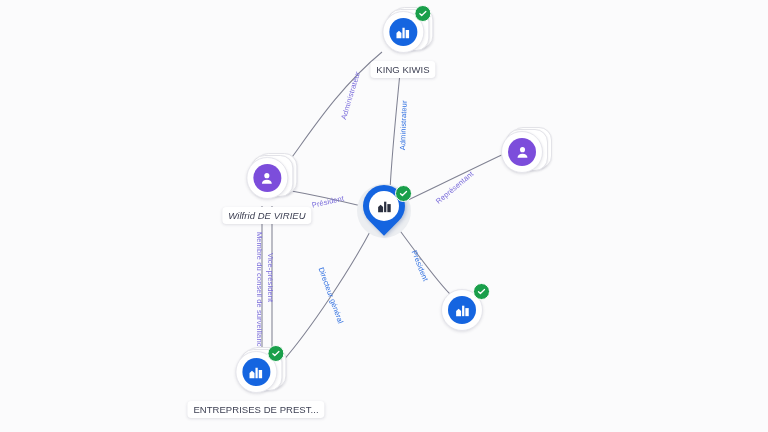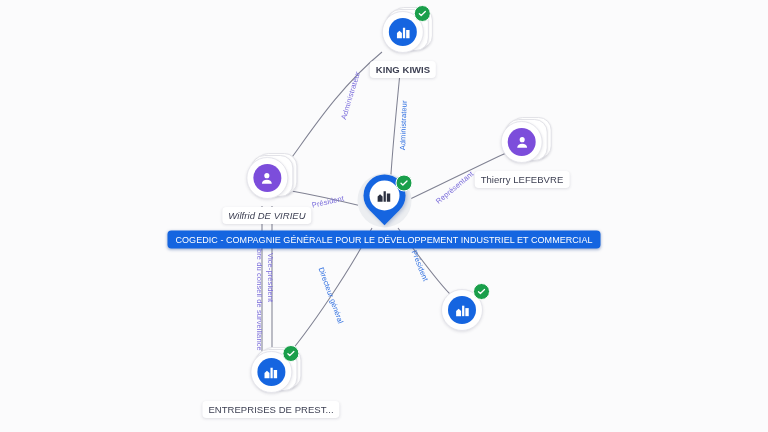--- a/index.html
+++ b/index.html
@@ -205,23 +205,22 @@
                 <rect fill="#2b3040" x="5" y="14" width="3" height="3" opacity="0.0"></rect>
               </svg>
             </div>
           </div>
           <span class="badge-check">
             <svg width="9" height="9" viewBox="0 0 24 24">
               <path d="M4 12.5l5 5L20 6.5" stroke="#ffffff" stroke-width="3.4" fill="none" stroke-linecap="round" stroke-linejoin="round"></path>
             </svg>
           </span>
         </div>
-        <div class="node-label selected">COGEDIC - COMPAGNIE GÉNÉRALE POUR LE DÉVELOPPEMENT INDUSTRIEL ET COMMERCIAL</div>
-      </div>
-      <div class="node" style="left: 403px; top: 42px; font-weight: bold;">
+      </div>
+      <div class="node" style="left: 403px; top: 42px;">
         <div class="node-art">
           <div class="stack-card stack-1"></div>
           <div class="stack-card stack-2"></div>
           <div class="disc">
             <div class="inner-circle inner-company">
               <svg width="17" height="17" viewBox="0 0 24 24">
                 <path fill="#ffffff" d="M3 20h7v-7.2L6.5 9.6 3 12.8z"></path>
                 <path fill="#ffffff" d="M11.4 20h3.2V5.2h-3.2z"></path>
                 <path fill="#ffffff" d="M16 20h4.8V8.6H16z"></path>
                 <rect fill="#ffffff" x="5" y="14" width="3" height="3" opacity="0.0"></rect>
@@ -242,21 +241,20 @@
           <div class="stack-card stack-2"></div>
           <div class="disc">
             <div class="inner-circle inner-person">
               <svg width="17" height="17" viewBox="0 0 24 24">
                 <circle cx="12" cy="8" r="3.6" fill="#ffffff"></circle>
                 <path fill="#ffffff" d="M5 19.5c0-3.6 3.2-5.6 7-5.6s7 2 7 5.6z"></path>
               </svg>
             </div>
           </div>
         </div>
-        <div class="node-label">Thierry LEFEBVRE</div>
       </div>
       <div class="node" style="left: 267px; top: 188px; font-style: italic;">
         <div class="node-art">
           <div class="stack-card stack-1"></div>
           <div class="stack-card stack-2"></div>
           <div class="disc">
             <div class="inner-circle inner-person">
               <svg width="17" height="17" viewBox="0 0 24 24">
                 <circle cx="12" cy="8" r="3.6" fill="#ffffff"></circle>
                 <path fill="#ffffff" d="M5 19.5c0-3.6 3.2-5.6 7-5.6s7 2 7 5.6z"></path>
@@ -278,21 +276,21 @@
               </svg>
             </div>
           </div>
           <span class="badge-check">
             <svg width="9" height="9" viewBox="0 0 24 24">
               <path d="M4 12.5l5 5L20 6.5" stroke="#ffffff" stroke-width="3.4" fill="none" stroke-linecap="round" stroke-linejoin="round"></path>
             </svg>
           </span>
         </div>
       </div>
-      <div class="node" style="left: 271px; top: 382px;">
+      <div class="node" style="left: 256px; top: 382px;">
         <div class="node-art">
           <div class="stack-card stack-1"></div>
           <div class="stack-card stack-2"></div>
           <div class="disc">
             <div class="inner-circle inner-company">
               <svg width="17" height="17" viewBox="0 0 24 24">
                 <path fill="#ffffff" d="M3 20h7v-7.2L6.5 9.6 3 12.8z"></path>
                 <path fill="#ffffff" d="M11.4 20h3.2V5.2h-3.2z"></path>
                 <path fill="#ffffff" d="M16 20h4.8V8.6H16z"></path>
                 <rect fill="#ffffff" x="5" y="14" width="3" height="3" opacity="0.0"></rect>

